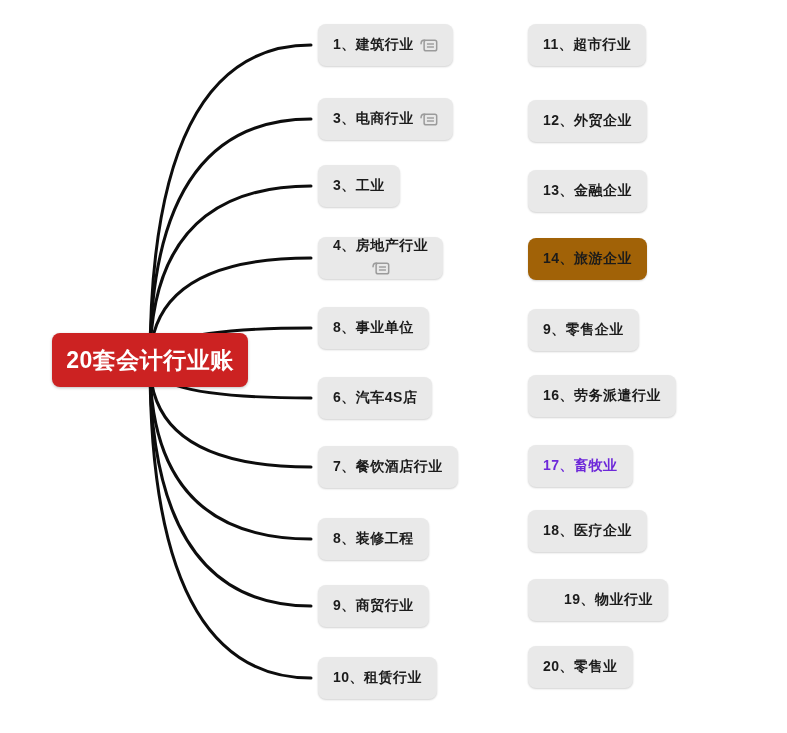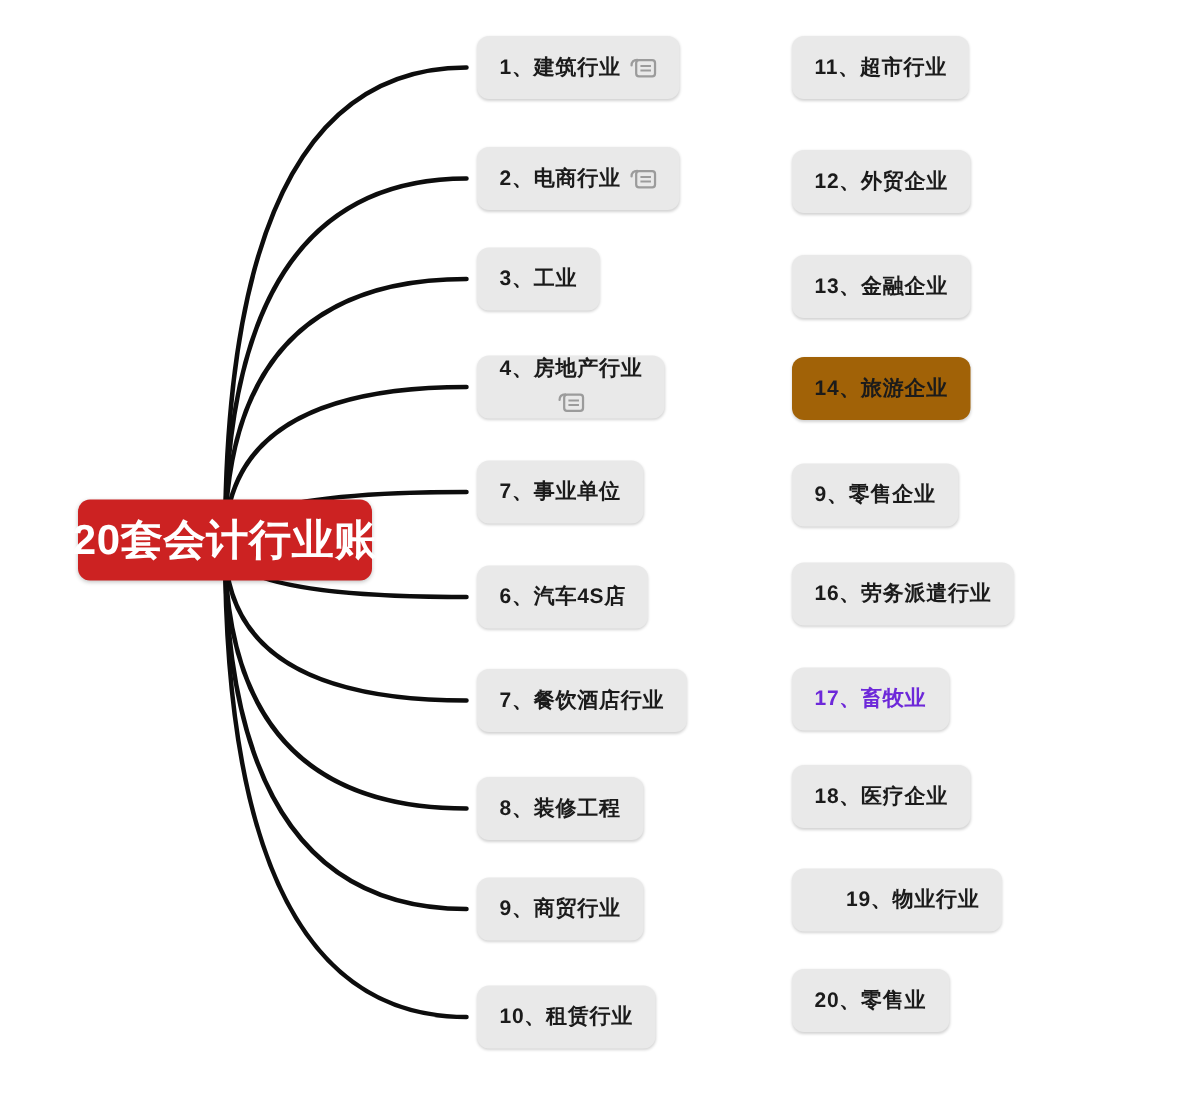--- a/index.html
+++ b/index.html
@@ -41,21 +41,21 @@
   }
   .root-node {
     position: absolute;
     z-index: 3;
     display: flex;
     align-items: center;
     justify-content: center;
     width: 196px;
     height: 54px;
     border-radius: 8px;
-    font-size: 28px;
+    font-size: 23px;
     font-weight: 700;
     color: #ffffff;
     white-space: nowrap;
     letter-spacing: 0.5px;
     box-shadow: 0 1px 3px rgba(0,0,0,0.25);
   }
   .notes-icon-svg { display: inline-block; flex: 0 0 auto; }
 </style>
 </head>
 <body>
@@ -78,42 +78,42 @@
       <div class="topic-node" style="left: 318px; top: 24px; background: rgb(233, 233, 233); color: rgb(27, 27, 27);">
         <span>1、建筑行业</span>
         <svg viewBox="0 0 19 16" width="18" height="15" class="notes-icon-svg">
           <path d="M1 6 Q1 2 5 2" fill="none" stroke="#9b9b9b" stroke-width="1.6" stroke-linecap="round"></path>
           <rect x="4.3" y="2.3" width="13.4" height="11.4" rx="2" fill="none" stroke="#9b9b9b" stroke-width="1.6"></rect>
           <line x1="7.3" y1="6.4" x2="14.8" y2="6.4" stroke="#9b9b9b" stroke-width="1.5"></line>
           <line x1="7.3" y1="9.6" x2="14.8" y2="9.6" stroke="#9b9b9b" stroke-width="1.5"></line>
         </svg>
       </div>
       <div class="topic-node" style="left: 318px; top: 98px; background: rgb(233, 233, 233); color: rgb(27, 27, 27);">
-        <span>2、电商行业</span>
+        <span>3、电商行业</span>
         <svg viewBox="0 0 19 16" width="18" height="15" class="notes-icon-svg">
           <path d="M1 6 Q1 2 5 2" fill="none" stroke="#9b9b9b" stroke-width="1.6" stroke-linecap="round"></path>
           <rect x="4.3" y="2.3" width="13.4" height="11.4" rx="2" fill="none" stroke="#9b9b9b" stroke-width="1.6"></rect>
           <line x1="7.3" y1="6.4" x2="14.8" y2="6.4" stroke="#9b9b9b" stroke-width="1.5"></line>
           <line x1="7.3" y1="9.6" x2="14.8" y2="9.6" stroke="#9b9b9b" stroke-width="1.5"></line>
         </svg>
       </div>
       <div class="topic-node" style="left: 318px; top: 165px; background: rgb(233, 233, 233); color: rgb(27, 27, 27);">
         <span>3、工业</span>
       </div>
       <div class="topic-node" style="left: 318px; top: 237px; background: rgb(233, 233, 233); color: rgb(27, 27, 27); flex-direction: column;">
         <span>4、房地产行业</span>
         <svg viewBox="0 0 19 16" width="18" height="15" class="notes-icon-svg">
           <path d="M1 6 Q1 2 5 2" fill="none" stroke="#9b9b9b" stroke-width="1.6" stroke-linecap="round"></path>
           <rect x="4.3" y="2.3" width="13.4" height="11.4" rx="2" fill="none" stroke="#9b9b9b" stroke-width="1.6"></rect>
           <line x1="7.3" y1="6.4" x2="14.8" y2="6.4" stroke="#9b9b9b" stroke-width="1.5"></line>
           <line x1="7.3" y1="9.6" x2="14.8" y2="9.6" stroke="#9b9b9b" stroke-width="1.5"></line>
         </svg>
       </div>
       <div class="topic-node" style="left: 318px; top: 307px; background: rgb(233, 233, 233); color: rgb(27, 27, 27);">
-        <span>7、事业单位</span>
+        <span>8、事业单位</span>
       </div>
       <div class="topic-node" style="left: 318px; top: 377px; background: rgb(233, 233, 233); color: rgb(27, 27, 27);">
         <span>6、汽车4S店</span>
       </div>
       <div class="topic-node" style="left: 318px; top: 446px; background: rgb(233, 233, 233); color: rgb(27, 27, 27);">
         <span>7、餐饮酒店行业</span>
       </div>
       <div class="topic-node" style="left: 318px; top: 518px; background: rgb(233, 233, 233); color: rgb(27, 27, 27);">
         <span>8、装修工程</span>
       </div>

